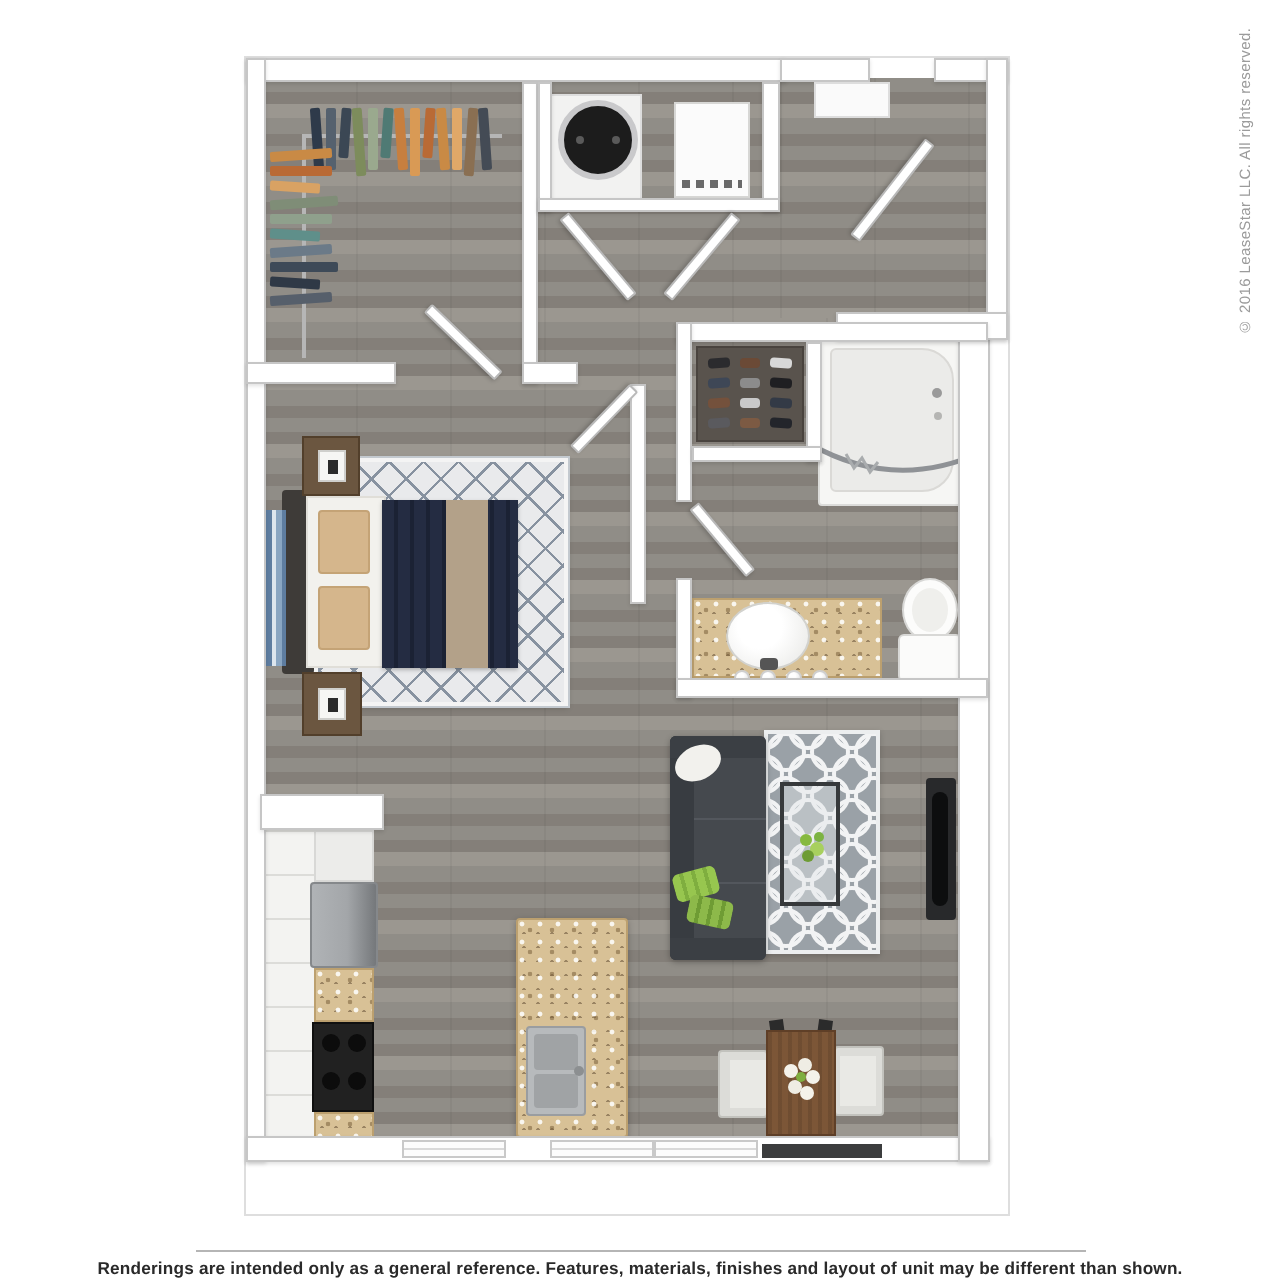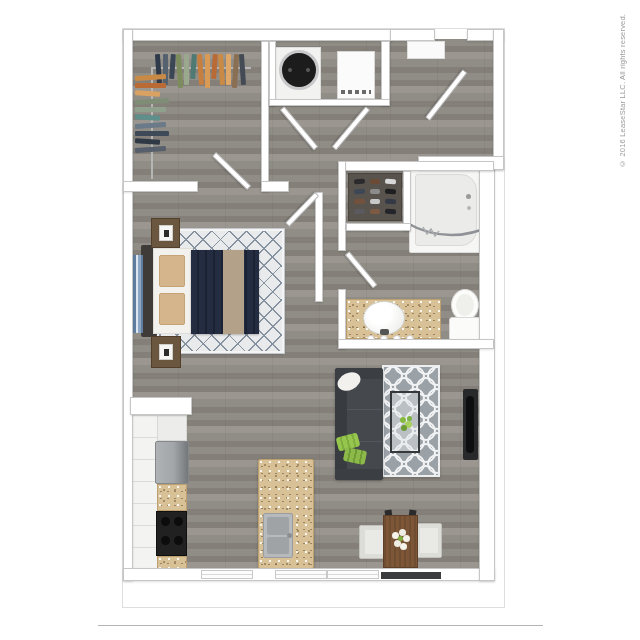--- a/index.html
+++ b/index.html
@@ -282,16 +282,17 @@
         <i></i>
       </div>
     <div class="abs window" style="left:204px;top:541px;width:52px;height:9px;">
         <i></i>
       </div>
     <div class="abs" style="left:258px;top:543px;width:60px;height:7px;background:#3c3d3e;"></div>
 
   </div>
 
   <div class="abs" id="footer-line" style="left:98px;top:625px;width:445px;height:1px;"></div>
+  <div class="abs" id="disclaimer" style="left:0;top:629px;">Renderings are intended only as a general reference. Features, materials, finishes and layout of unit may be different than shown.</div>
 
   <div class="abs" id="copyright" style="left:618px;top:8px;height:160px;">© 2016 LeaseStar LLC. All rights reserved.</div>
 
 </div>
 
 </body></html>

